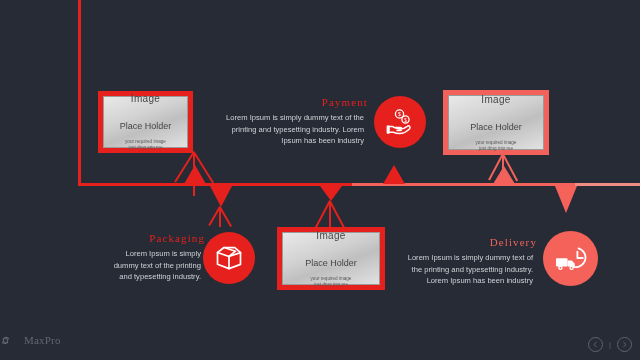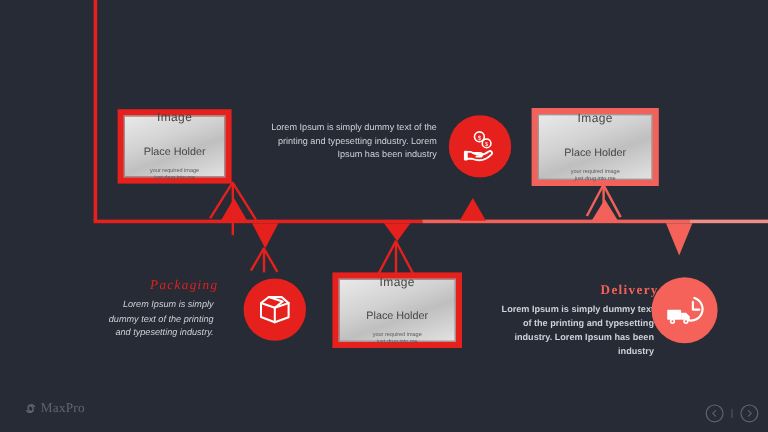--- a/index.html
+++ b/index.html
@@ -44,21 +44,21 @@
   
   .block{position:absolute;}
   .blk-title{font-family:"Liberation Serif",serif;font-size:11px;letter-spacing:1.1px;margin:0 0 4px;}
   .blk-body{font-size:7.6px;line-height:11.5px;color:#cfd2d8;margin:4px;}
   .ta-r{text-align:right;}
 
   
   .circle{position:absolute;border-radius:50%;display:flex;align-items:center;justify-content:center;}
 
   
-  .logo{position:absolute;left:20px;top:334px;display:flex;align-items:center;gap:3px;opacity:.42;}
+  .logo{position:absolute;left:0;top:334px;display:flex;align-items:center;gap:13px;opacity:.42;}
   .logo-txt{font-family:"Liberation Serif",serif;font-size:11px;color:#aeb4bf;letter-spacing:.2px;}
   .nav{position:absolute;right:8px;top:337px;display:flex;align-items:center;gap:6px;opacity:.55;}
   .nav .sep{color:#8b919c;font-size:8px;}
   .navbtn{width:13px;height:13px;border:1px solid #8b919c;border-radius:50%;display:flex;align-items:center;justify-content:center;}
 </style>
 </head>
 <body>
 
 <div class="slide">
 
@@ -124,51 +124,52 @@
     <div class="inner">
       <div class="ph-t1">Image</div>
       <div class="ph-t2">Place Holder</div>
       <div class="ph-rule"></div>
       <div class="ph-t3">your required image</div>
       <div class="ph-t3">just drug into me</div>
     </div>
   </div>
 
   <div class="block ta-r" style="left:218px;top:96px;width:150px;">
+    <p class="blk-title" style="color:#e5201d;">Payment</p>
     <p class="blk-body">Lorem Ipsum is simply dummy text of the printing and typesetting industry. Lorem Ipsum has been industry</p>
   </div>
   <div class="circle" style="left:374px;top:96px;width:52px;height:52px;background:#e5201d;">
     <svg width="32" height="32" viewBox="0 0 32 32">
       <circle cx="15.5" cy="8" r="4.1" fill="none" stroke="#fff" stroke-width="1.3"></circle>
       <text x="15.5" y="10.3" font-size="5.2" fill="#fff" text-anchor="middle" font-family="Liberation Sans, sans-serif">$</text>
       <circle cx="21.5" cy="13.5" r="3.6" fill="none" stroke="#fff" stroke-width="1.3"></circle>
       <text x="21.5" y="15.5" font-size="4.6" fill="#fff" text-anchor="middle" font-family="Liberation Sans, sans-serif">$</text>
       <path d="M4 20.5 h4.2 a2 2 0 0 1 1.6 .9 h6.4 a1.6 1.6 0 0 1 0 3.2 h-3.2
                M9.8 21.4 c5.2 2.6 9.4 2.2 13.4 -1.1 a1.7 1.7 0 0 1 2.4 2.4
                c-4.6 4.9 -10.4 5.9 -16.2 3.6 H4" fill="none" stroke="#fff" stroke-width="1.5" stroke-linejoin="round" stroke-linecap="round"></path>
       <rect x="2.6" y="19.6" width="3.2" height="8.2" rx="1" fill="#fff"></rect>
     </svg>
   </div>
 
-  <div class="block ta-r" style="left:72px;top:232px;width:110px;font-style:italic;">
+  <div class="block ta-r" style="left:95px;top:232px;width:110px;">
     <p class="blk-title" style="color:#e5201d;">Packaging</p>
     <p class="blk-body">Lorem Ipsum is simply dummy text of the printing and typesetting industry.</p>
   </div>
   <div class="circle" style="left:203px;top:232px;width:52px;height:52px;background:#e5201d;">
     <svg width="34" height="32" viewBox="0 0 34 32">
       <g fill="none" stroke="#fff" stroke-width="1.7" stroke-linejoin="round" stroke-linecap="round">
         <path d="M17 14.5 L5.5 10.5 L12 5.5 L23.5 9.2 Z"></path>
         <path d="M17 14.5 L28.5 10.6 L22.8 5.6 L12 5.5"></path>
         <path d="M5.5 10.5 V22.2 L17 26.6 V14.5"></path>
         <path d="M28.5 10.6 V22.4 L17 26.6"></path>
       </g>
     </svg>
   </div>
 
-  <div class="block ta-r" style="left:412px;top:236px;width:137px;font-weight:bold;">
+  <div class="block ta-r" style="left:400px;top:236px;width:137px;">
     <p class="blk-title" style="color:#f2625a;">Delivery</p>
     <p class="blk-body">Lorem Ipsum is simply dummy text of the printing and typesetting industry. Lorem Ipsum has been industry</p>
   </div>
   <div class="circle" style="left:543px;top:231px;width:55px;height:55px;background:#f4625a;">
     <svg width="36" height="34" viewBox="0 0 36 34">
       <path d="M25.6 6.3 a9.6 9.6 0 1 1 -8.2 17.1" fill="none" stroke="#fff" stroke-width="1.8" stroke-linecap="round"></path>
       <path d="M24.4 9.6 v6.4 h5.4" fill="none" stroke="#fff" stroke-width="1.8" stroke-linecap="round" stroke-linejoin="round"></path>
       <rect x="3" y="16.2" width="11.6" height="8.2" rx="0.8" fill="#fff"></rect>
       <path d="M14.6 18.6 h4.1 l3.1 3.1 v2.7 h-7.2 z" fill="#fff"></path>
       <circle cx="7.4" cy="25.8" r="2.2" fill="#fff"></circle>

